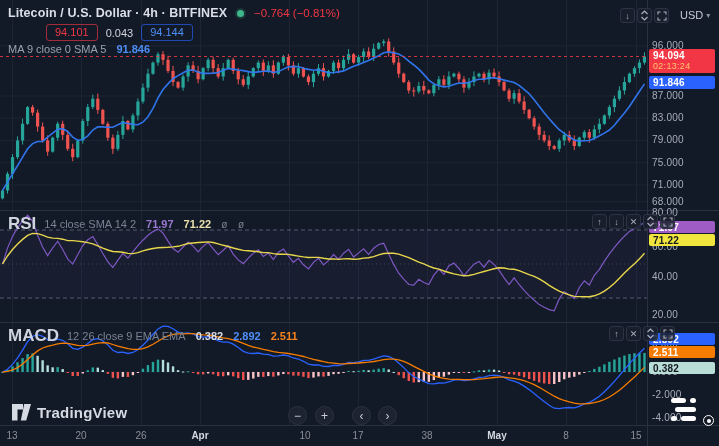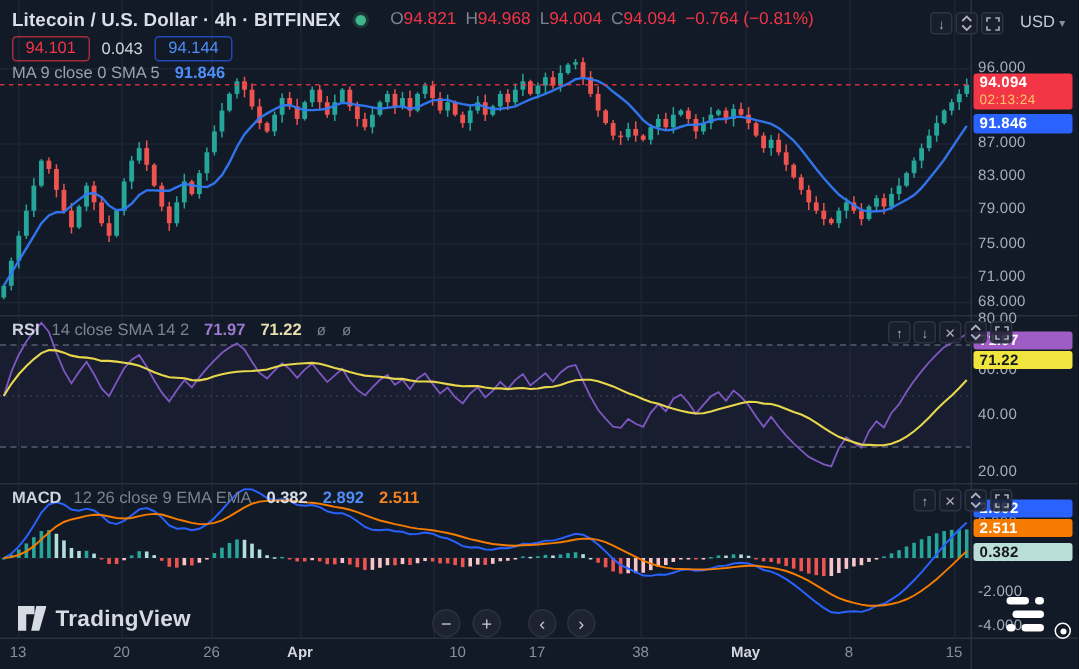--- a/index.html
+++ b/index.html
@@ -12,24 +12,24 @@
   .time-label{position:absolute;top:430px;width:28px;text-align:center;font-size:10px;color:#8a9099;z-index:6;}
   .time-label.major{color:#d3d8e0;font-weight:bold;}
   .legend{position:absolute;left:8px;z-index:12;white-space:nowrap;display:flex;align-items:center;gap:6px;}
   .sym{font-size:12.5px;color:var(--c-textBright,#d9dee8);font-weight:bold;letter-spacing:.1px;}
   .status-dot{width:7px;height:7px;border-radius:50%;background:var(--c-dotGreen,#3fb68b);display:inline-block;margin:0 4px;box-shadow:0 0 0 2px rgba(63,182,139,.18);}
   .ohlc{font-size:11.5px;}
   .ohlc .k{color:var(--c-textGray,#7a8294);margin-left:6px;}
   .ohlc .v{color:var(--c-red,#f23645);}
   .chg{font-size:11.5px;color:var(--c-red,#f23645);}
   .qbox{display:inline-block;border:1px solid;border-radius:3px;padding:1px 8px;font-size:11px;line-height:13px;}
-  .qbox.bid{color:var(--c-red,#f23645);border-color:rgba(242,54,69,.65);}
+  .qbox.bid{color:var(--c-red,#f23645);border-color:rgba(242,54,69,.65);margin-left:38px;}
   .qbox.ask{color:var(--c-blueText,#4e8ef7);border-color:rgba(41,98,255,.65);}
   .spread{font-size:11px;color:#d1d4dc;margin:0 2px;}
-  .ind-title{font-size:11px;color:#cfd4de;font-weight:bold;}
+  .ind-title{font-size:17px;color:#cfd4de;font-weight:bold;}
   .params{font-size:11px;color:var(--c-textGray,#7a8294);margin-left:2px;}
   .val{font-size:11px;font-weight:bold;margin-left:4px;}
   .oicons{font-size:10px;color:var(--c-textGray,#7a8294);letter-spacing:4px;margin-left:4px;}
   .usd{position:absolute;top:9px;left:680px;z-index:13;font-size:11px;color:#c6cbd6;display:flex;align-items:center;gap:3px;cursor:pointer;}
   .usd .caret{font-size:8px;color:#8a90a0;}
   .badge{position:absolute;left:649px;width:66px;box-sizing:border-box;border-radius:2px;font-size:10px;
          color:#fff;padding:1px 4px;z-index:8;line-height:11px;font-weight:bold;letter-spacing:.2px;}
   .badge.red{background:var(--c-red,#f23645);}
   .badge.blue{background:var(--c-blue,#2962ff);}
   .badge.purple{background:var(--c-purple,#a05cc5);}
@@ -498,21 +498,20 @@
     </svg>
 
   <div class="sep" style="top:210px"></div>
   <div class="sep" style="top:322px"></div>
   <div class="sep" style="top:425px"></div>
   <div class="axis-col"></div>
 
   <div class="legend" style="top:6px">
     <span class="sym">Litecoin / U.S. Dollar · 4h · BITFINEX</span>
     <span class="status-dot"></span>
-    <span class="ohlc" id="ohlc-row"><span class="k">O</span><span class="v">94.821</span><span class="k">H</span><span class="v">94.968</span><span class="k">L</span><span class="v">94.004</span><span class="k">C</span><span class="v">94.094</span></span>
     <span class="chg">−0.764 (−0.81%)</span>
   </div>
   <div class="legend" style="top:24px">
     <span class="qbox bid">94.101</span>
     <span class="spread">0.043</span>
     <span class="qbox ask">94.144</span>
   </div>
   <div class="legend" style="top:43px">
     <span class="params" style="margin-left:0;color:#9aa1af">MA 9 close 0 SMA 5</span>
     <span class="val" style="color:var(--c-blueText,#4e8ef7)">91.846</span>

